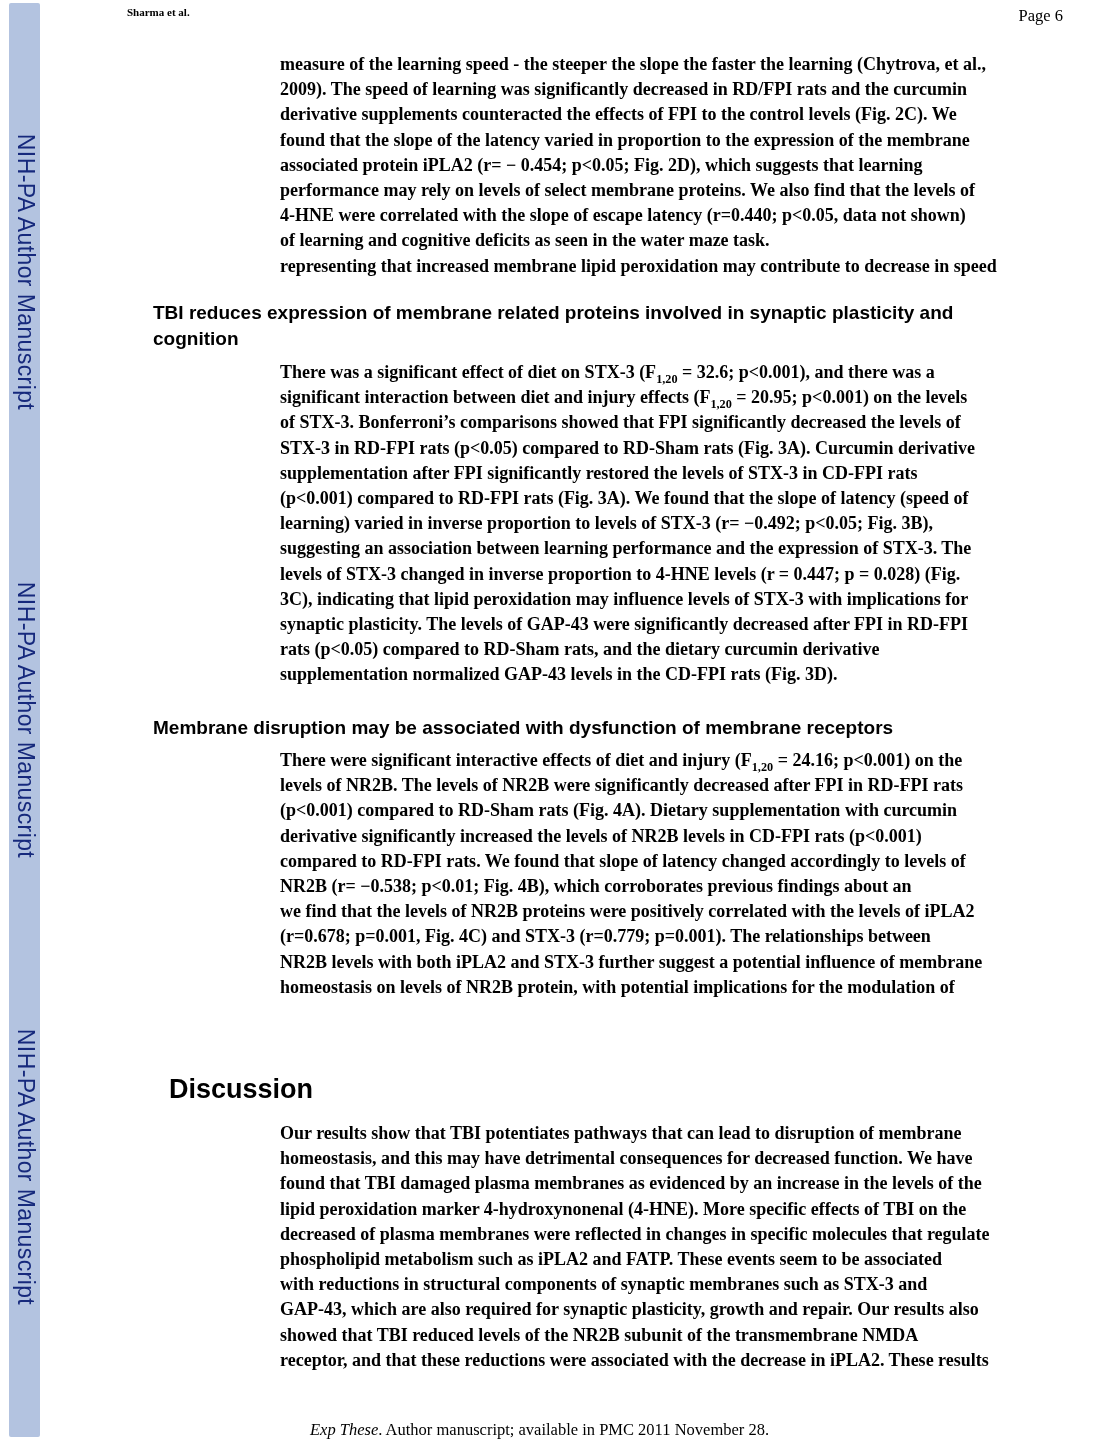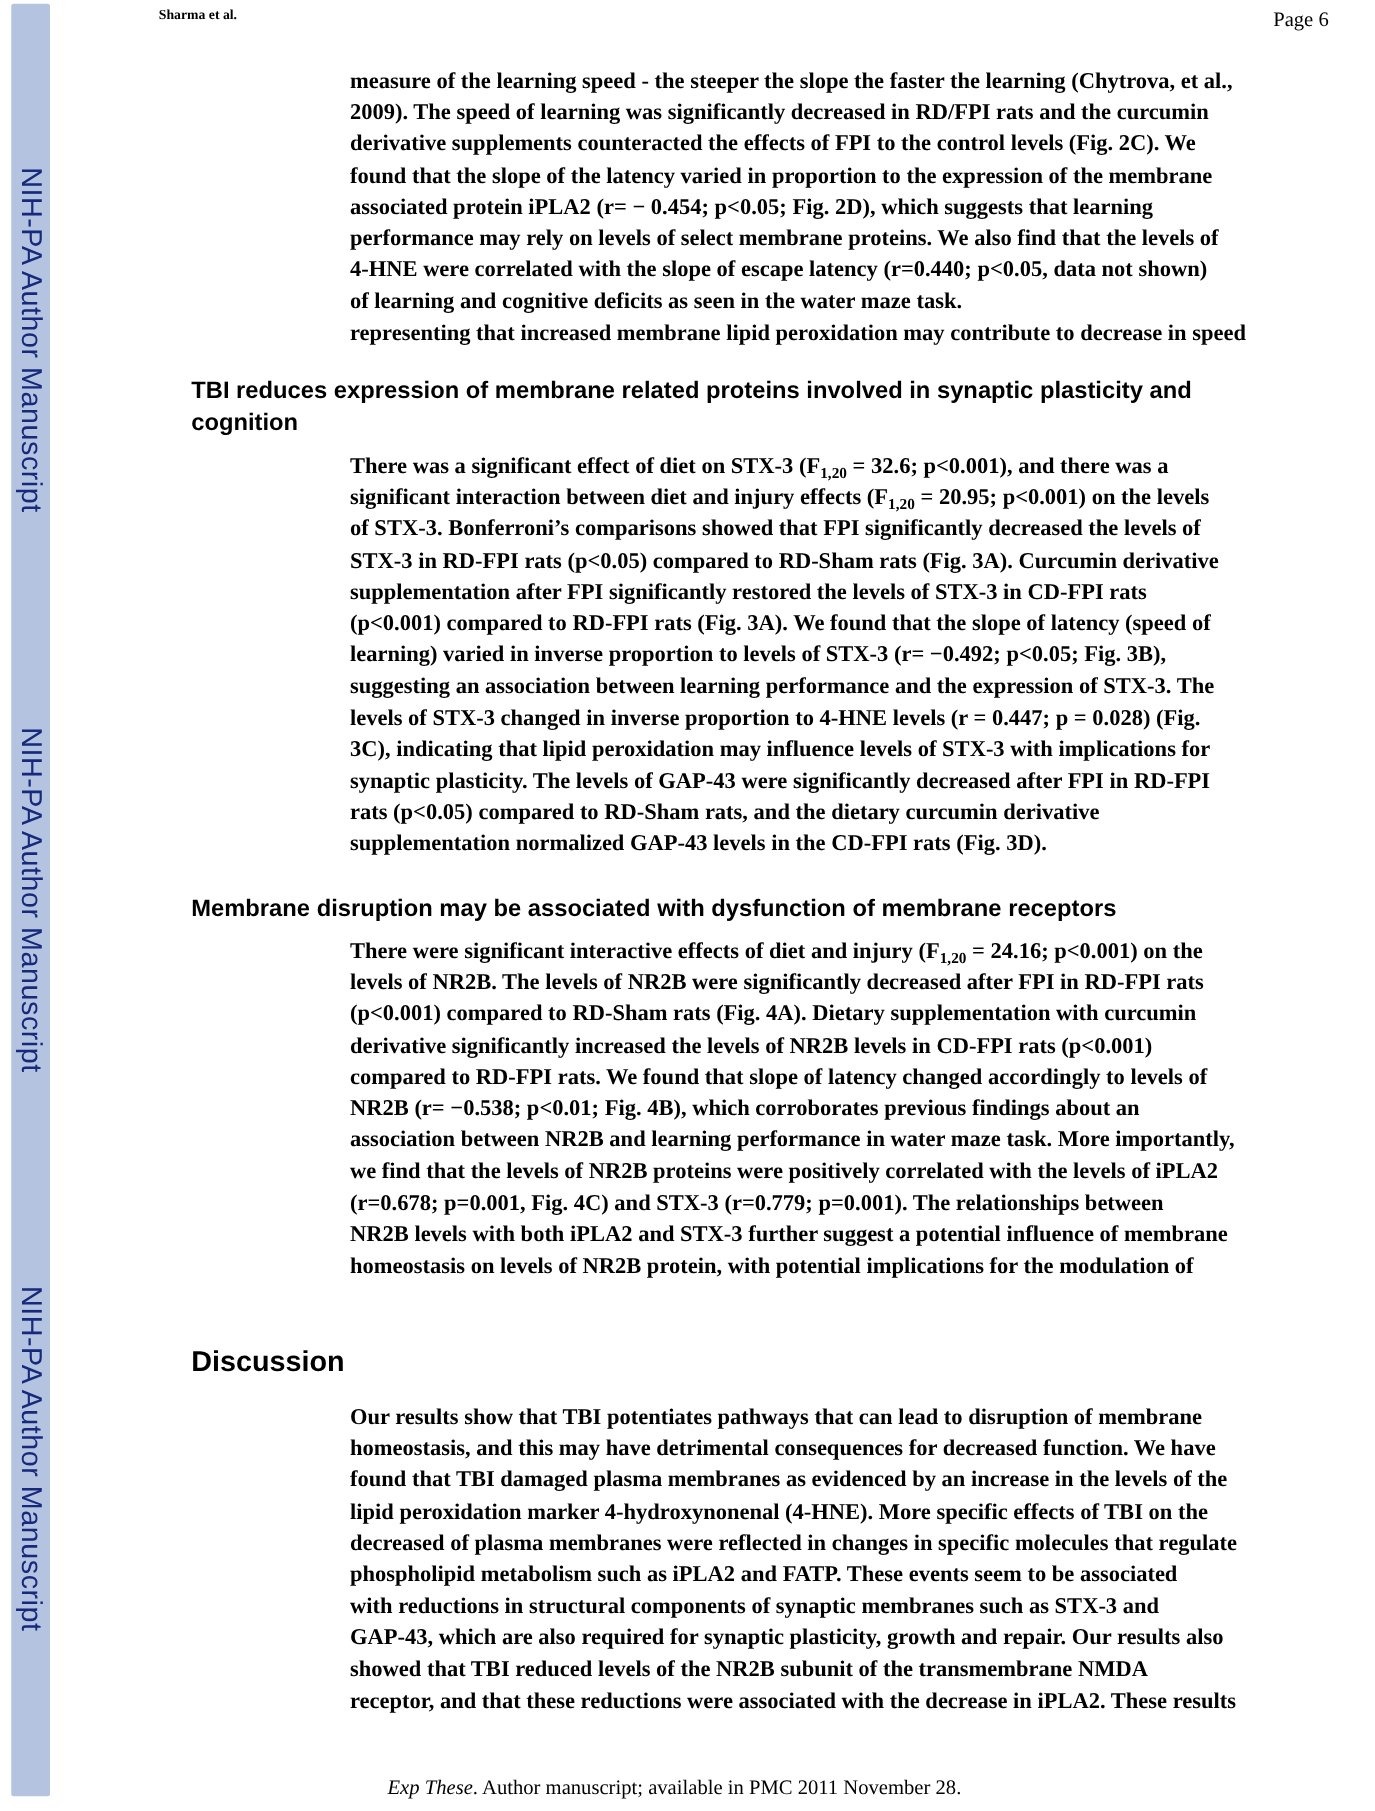--- a/index.html
+++ b/index.html
@@ -37,21 +37,21 @@
     position:absolute; left:153px; width:930px;
     font-family:"Liberation Sans", sans-serif; font-weight:bold;
   }
   .sec-heading .line { height:26px; line-height:26px; font-size:19px; white-space:nowrap; }
   .h-tbi       { top:300px; }
   .p-intro     { top:52px; }
   .p-stx       { top:360px; }
   .h-membrane  { top:715px; }
   .p-nr2b      { top:748px; }
   .h-discussion{ top:1072px; }
-  .h-discussion .line { height:34px; line-height:34px; font-size:23px; }
+  .h-discussion .line { height:34px; line-height:34px; font-size:27px;margin-left:16px; }
   .p-discussion{ top:1121px; }
   
   .footer {
     position:absolute; left:310px; top:1420px;
     font-size:16.5px; white-space:nowrap;
   }
 </style>
 </head>
 <body>
 
@@ -102,21 +102,20 @@
       <div class="line">Membrane disruption may be associated with dysfunction of membrane receptors</div>
     </div>
 
   <div class="body-par p-nr2b">
       <div class="line">There were significant interactive effects of diet and injury (F<sub>1,20</sub> = 24.16; p&lt;0.001) on the</div>
       <div class="line">levels of NR2B. The levels of NR2B were significantly decreased after FPI in RD-FPI rats</div>
       <div class="line">(p&lt;0.001) compared to RD-Sham rats (Fig. 4A). Dietary supplementation with curcumin</div>
       <div class="line">derivative significantly increased the levels of NR2B levels in CD-FPI rats (p&lt;0.001)</div>
       <div class="line">compared to RD-FPI rats. We found that slope of latency changed accordingly to levels of</div>
       <div class="line">NR2B (r= −0.538; p&lt;0.01; Fig. 4B), which corroborates previous findings about an</div>
-      <div class="line">association between NR2B and learning performance in water maze task. More importantly,</div>
       <div class="line">we find that the levels of NR2B proteins were positively correlated with the levels of iPLA2</div>
       <div class="line">(r=0.678; p=0.001, Fig. 4C) and STX-3 (r=0.779; p=0.001). The relationships between</div>
       <div class="line">NR2B levels with both iPLA2 and STX-3 further suggest a potential influence of membrane</div>
       <div class="line">homeostasis on levels of NR2B protein, with potential implications for the modulation of</div>
     </div>
 
   <div class="sec-heading h-discussion">
       <div class="line">Discussion</div>
     </div>
 

